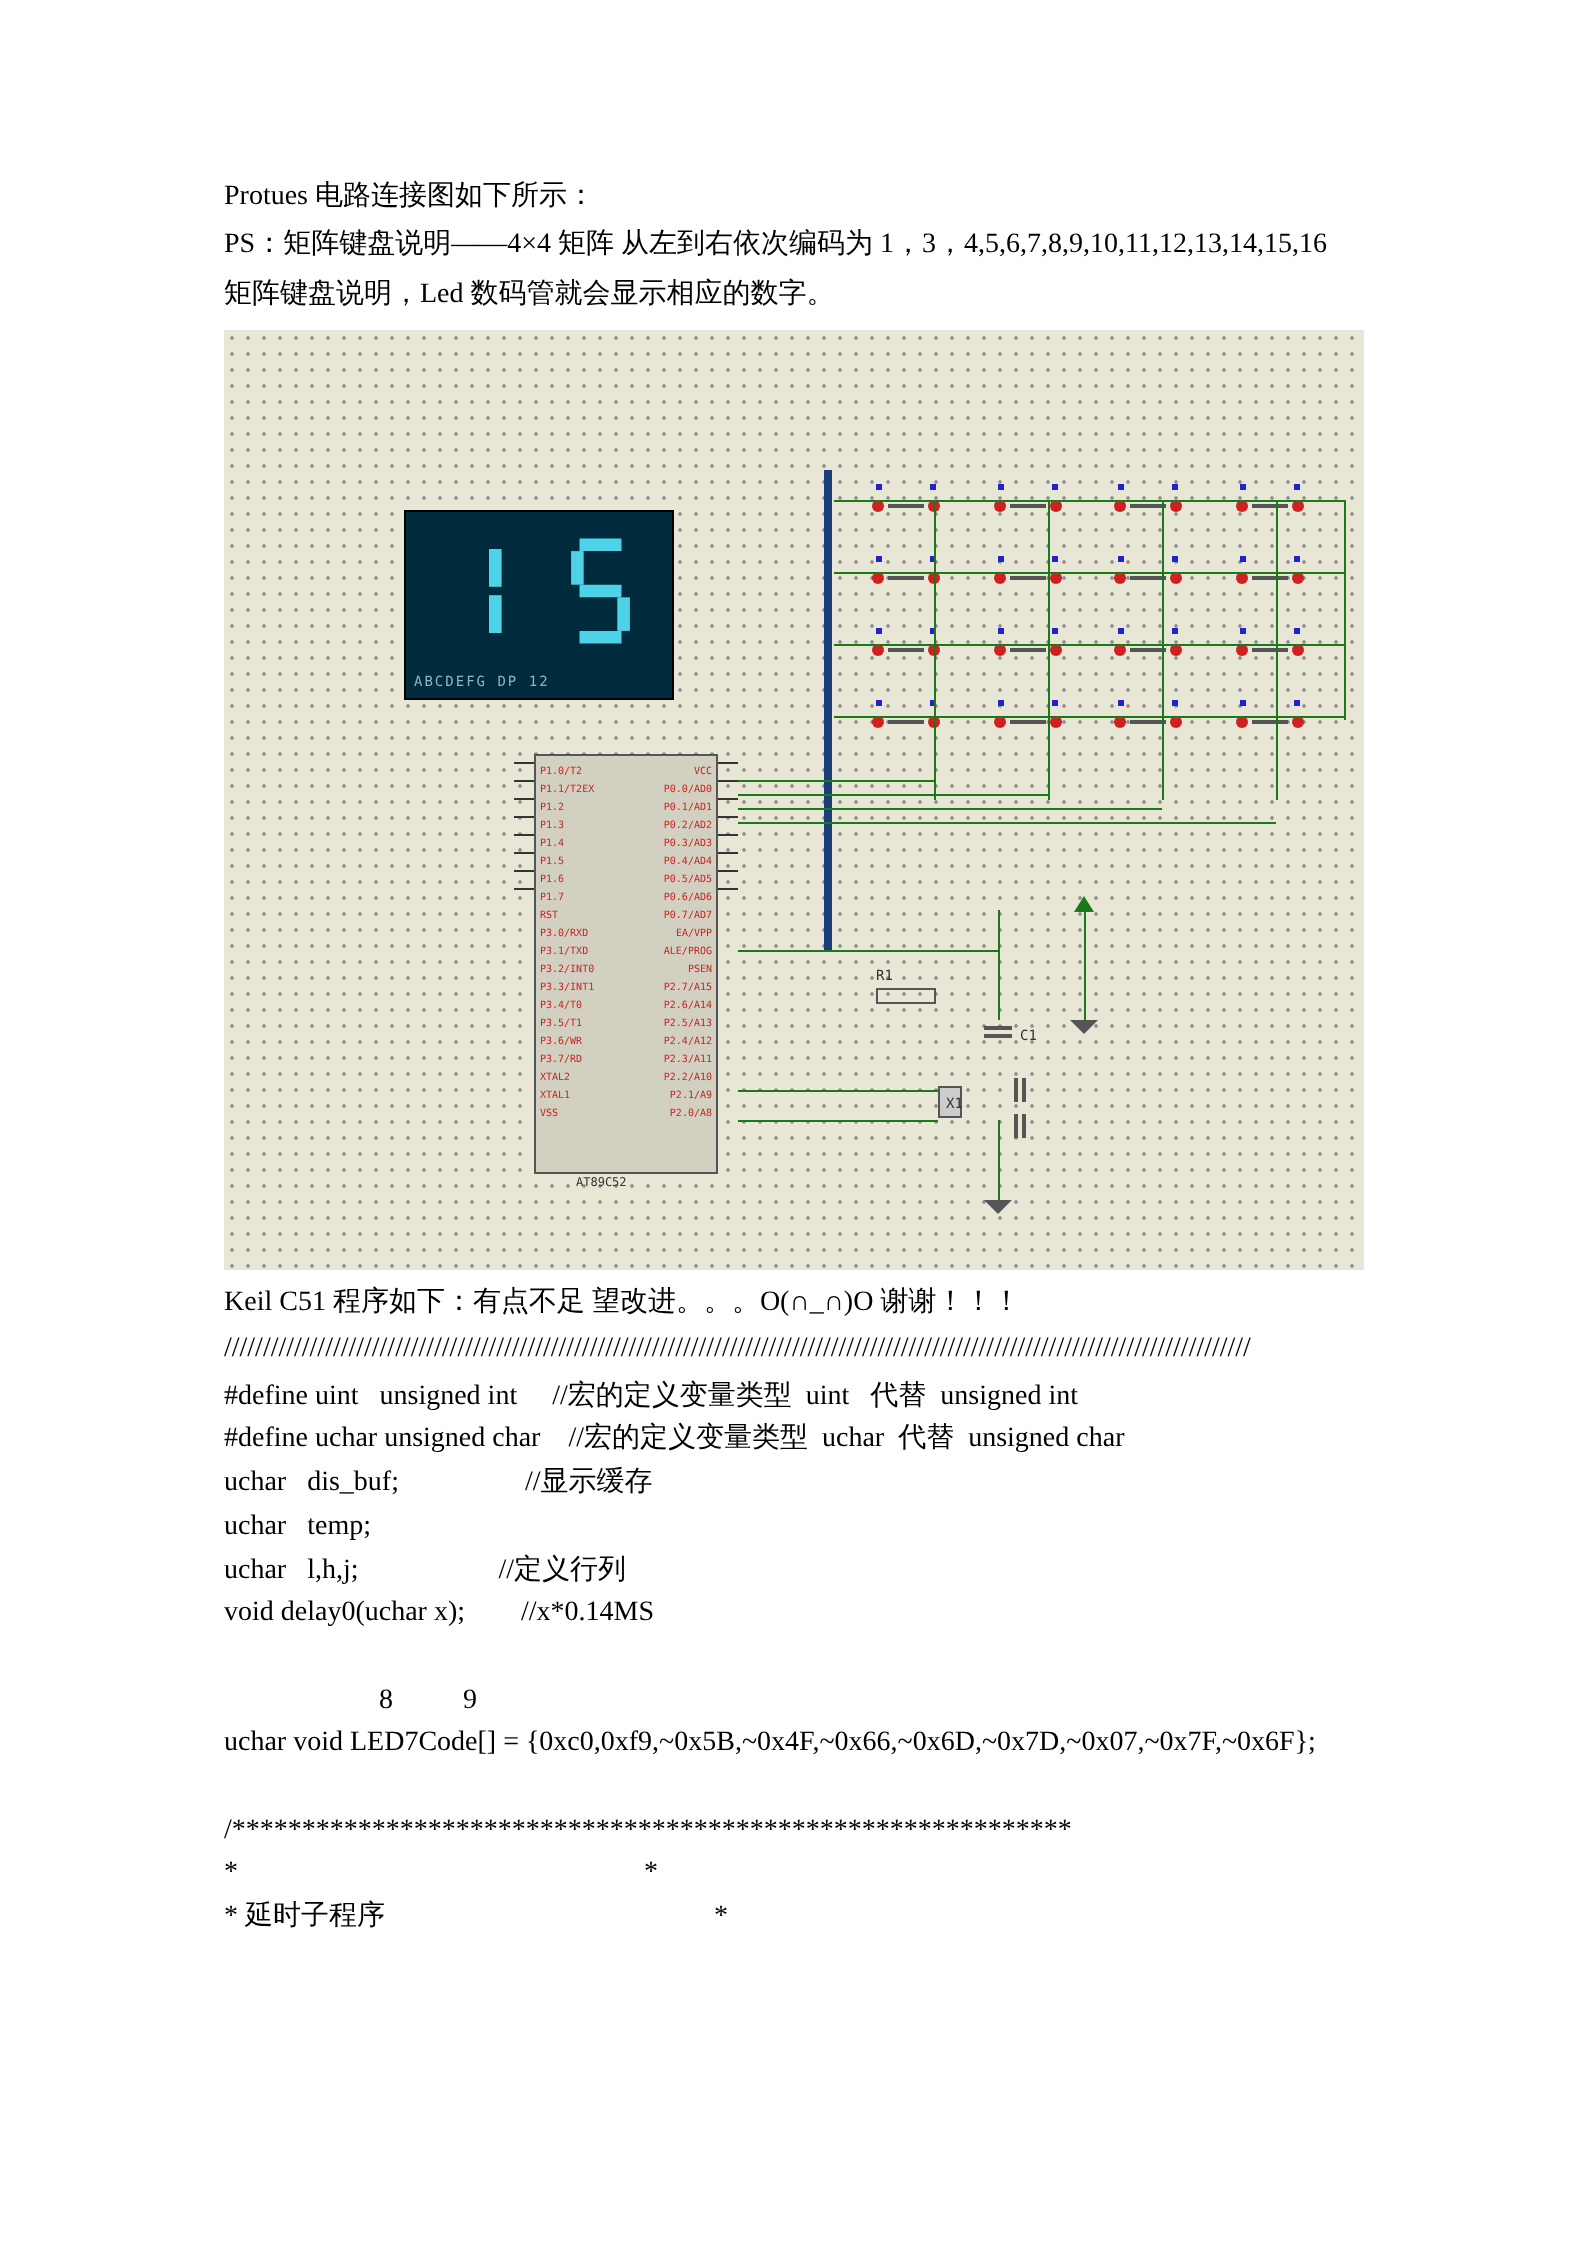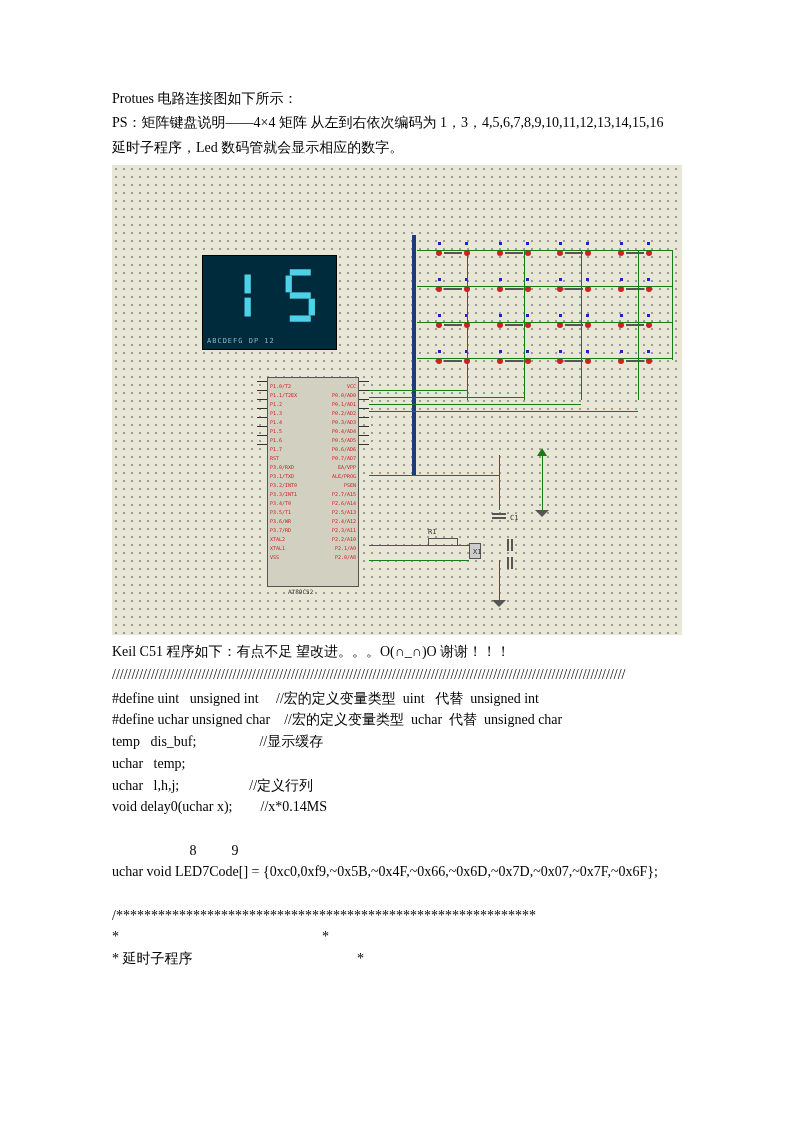--- a/index.html
+++ b/index.html
@@ -148,21 +148,21 @@
   .led-table-line {
     display: flex;
     white-space: pre;
   }
 </style>
 </head>
 <body>
 
 <div class="text-line">Protues 电路连接图如下所示：</div>
 <div class="text-line">PS：矩阵键盘说明——4×4 矩阵 从左到右依次编码为 1，3，4,5,6,7,8,9,10,11,12,13,14,15,16</div>
-<div class="text-line">延时子程序，Led 数码管就会显示相应的数字。</div>
+<div class="text-line">矩阵键盘说明，Led 数码管就会显示相应的数字。</div>
 
 <div class="schematic">
   <div class="dot-grid"></div>
 
   <div class="display-module">
     <div class="seg-area">
       <div class="digit">
         <svg viewBox="0 0 40 60">
           <g stroke="#4dd2e8" stroke-width="6" stroke-linecap="butt" fill="none">
             <line x1="28" y1="10" x2="28" y2="28"></line>
@@ -358,21 +358,21 @@
   <div class="wire" style="left:526px;top:85px;width:1px;height:150px;"></div>
   <div class="wire" style="left:560px;top:85px;width:1px;height:110px;"></div>
 
   <div class="wire" style="left:257px;top:225px;width:98px;height:1px;"></div>
   <div class="wire" style="left:257px;top:232px;width:155px;height:1px;"></div>
   <div class="wire" style="left:257px;top:239px;width:212px;height:1px;"></div>
   <div class="wire" style="left:257px;top:246px;width:269px;height:1px;"></div>
 
   <div class="wire" style="left:257px;top:310px;width:130px;height:1px;"></div>
   <div class="wire" style="left:387px;top:290px;width:1px;height:55px;"></div>
-  <div class="component" style="left:316px;top:318px;margin-top:44px;">
+  <div class="component" style="left:326px;top:318px;">
     <div>R1</div>
     <div style="width:30px;height:8px;border:1px solid #555;"></div>
   </div>
   <div class="component" style="left:380px;top:348px;">
     <div style="width:14px;height:2px;background:#555;margin-bottom:2px;"></div>
     <div style="width:14px;height:2px;background:#555;"></div>
   </div>
   <div class="component" style="left:398px;top:348px;">C1</div>
 
   <div class="wire" style="left:257px;top:380px;width:100px;height:1px;"></div>
@@ -401,21 +401,21 @@
   </div>
 
 </div>
 
 <div class="text-line">Keil C51 程序如下：有点不足 望改进。。。O(∩_∩)O 谢谢！！！</div>
 <div class="separator-line">////////////////////////////////////////////////////////////////////////////////////////////////////////////////////////////////////</div>
 
 <div class="code-section">
   <div class="code-line"><span>#define uint   unsigned int</span>     <span>//宏的定义变量类型  uint   代替  unsigned int</span></div>
   <div class="code-line"><span>#define uchar unsigned char</span>    <span>//宏的定义变量类型  uchar  代替  unsigned char</span></div>
-  <div class="code-line"><span>temp   dis_buf;</span>                  <span>//显示缓存</span></div>
+  <div class="code-line"><span>uchar   dis_buf;</span>                  <span>//显示缓存</span></div>
   <div class="code-line">uchar   temp;</div>
   <div class="code-line"><span>uchar   l,h,j;</span>                    <span>//定义行列</span></div>
   <div class="code-line"><span>void delay0(uchar x);</span>        <span>//x*0.14MS</span></div>
   <div class="code-line">&nbsp;</div>
 
   <div class="led-table-line">
     <span style="width:60px;display:inline-block;"></span>
     <span style="width:42px;display:inline-block;text-align:center;">8</span>
     <span style="width:42px;display:inline-block;text-align:center;">9</span>
   </div>

